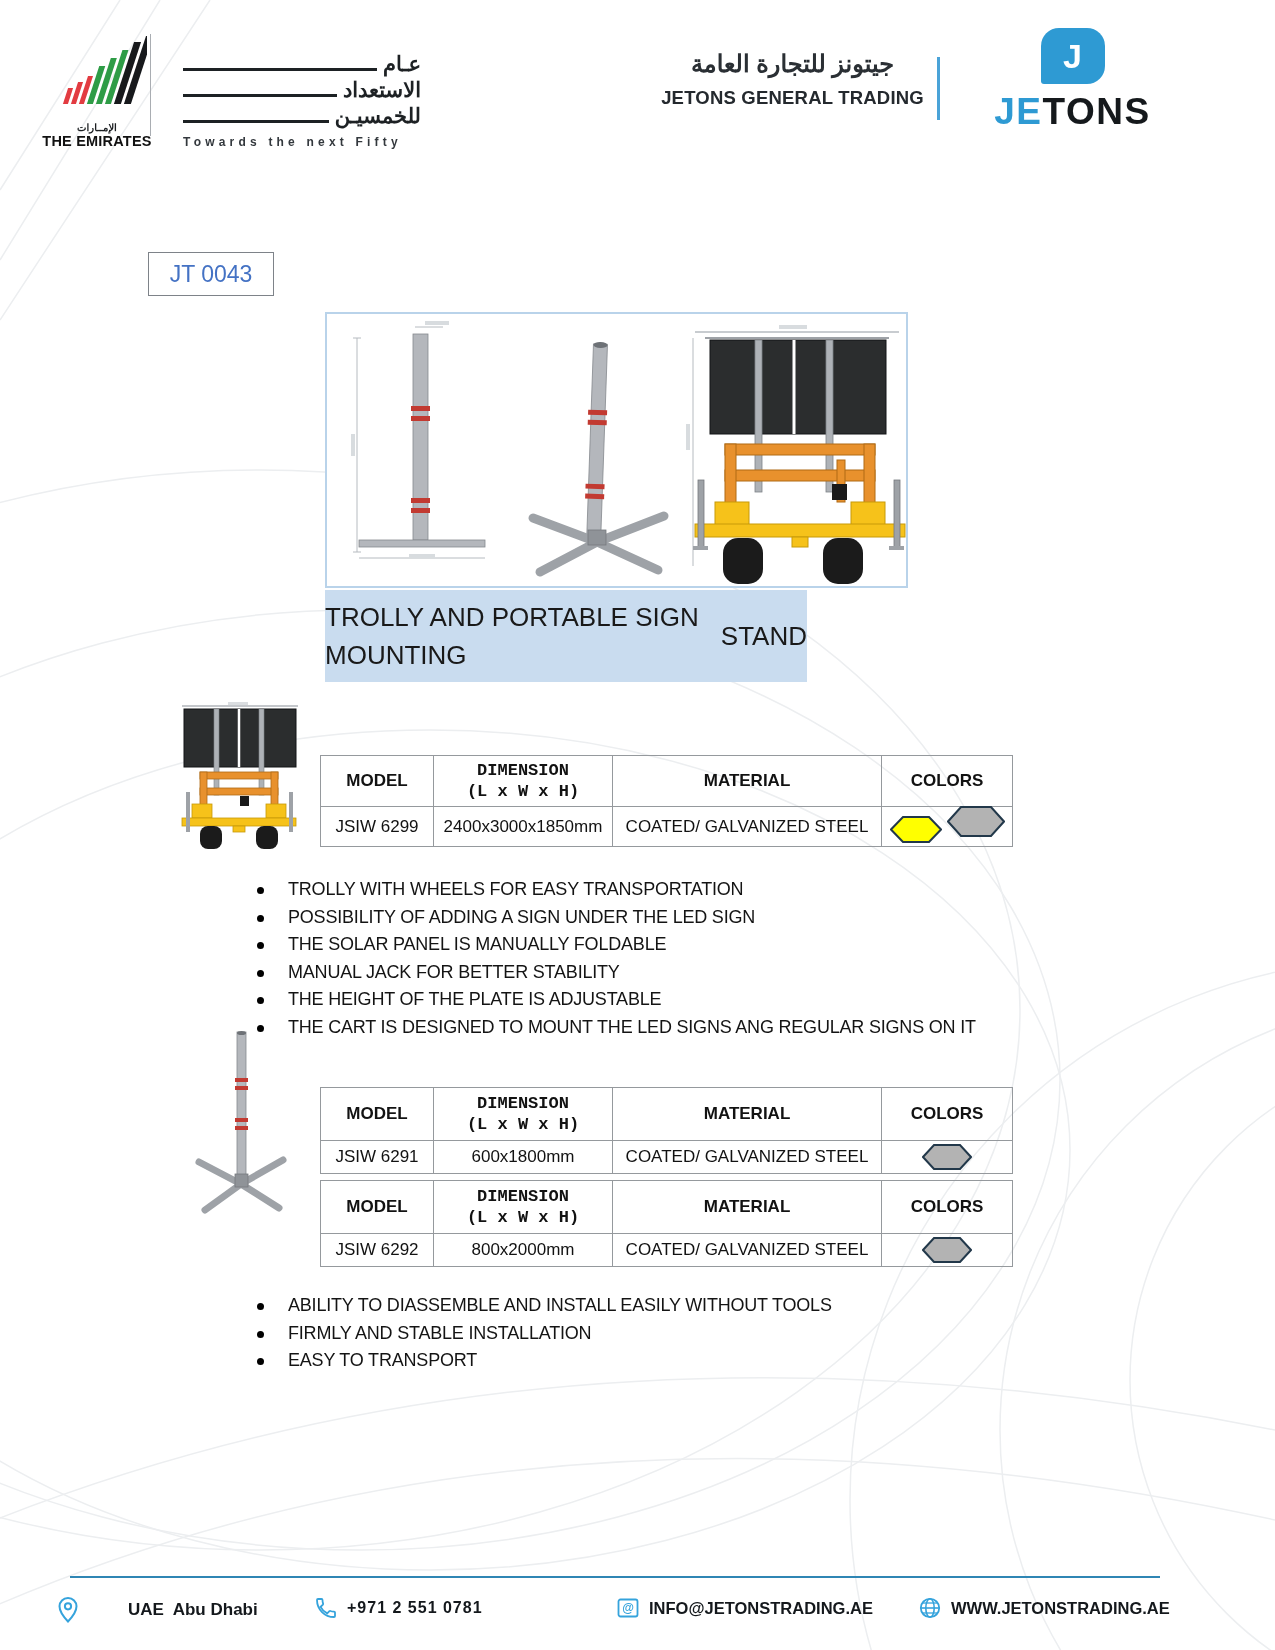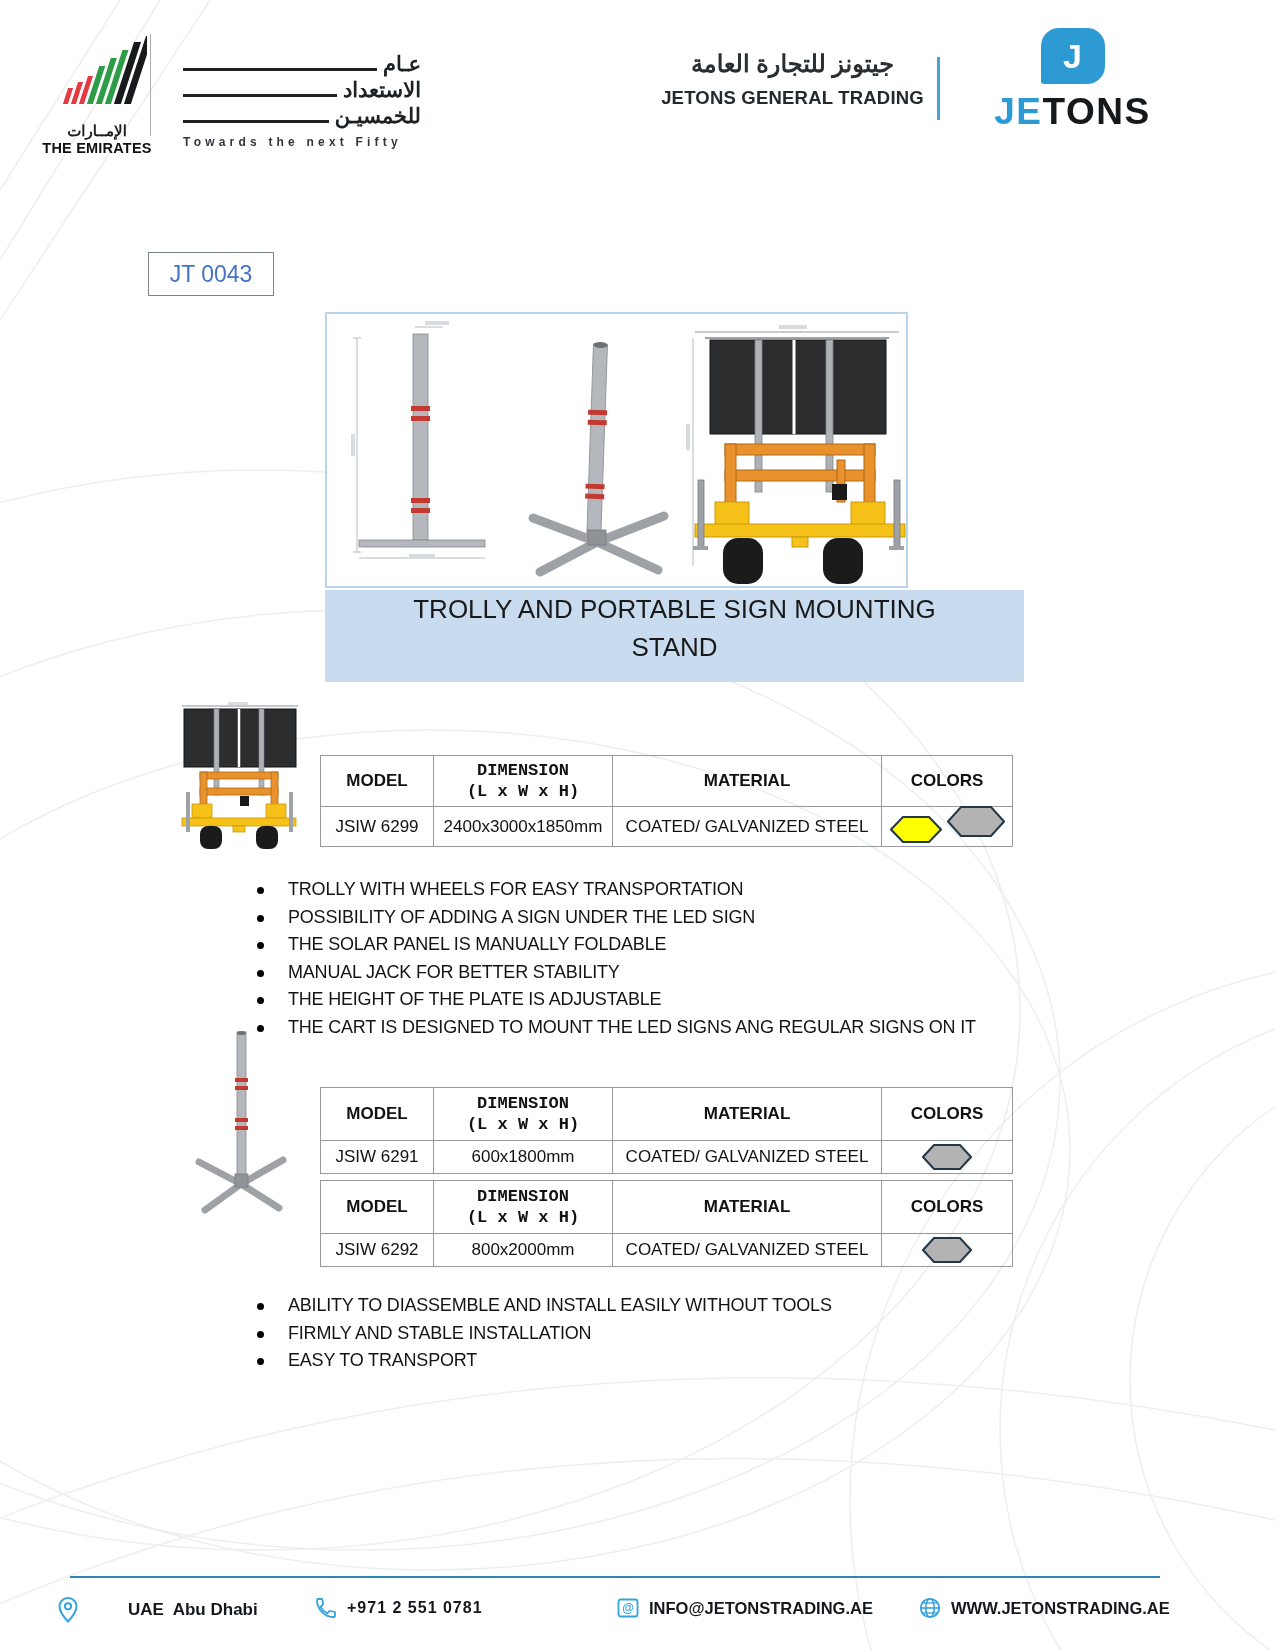--- a/index.html
+++ b/index.html
@@ -3,21 +3,21 @@
 <meta charset="utf-8">
 <style>
   html,body{margin:0;padding:0;background:#e8e8e8;}
   .page{position:relative;width:1275px;height:1650px;margin:0 auto;background:#ffffff;
         font-family:"Liberation Sans",sans-serif;overflow:hidden;color:#111;}
   .deco{position:absolute;inset:0;z-index:0;}
   .layer{position:absolute;z-index:1;}
 
   
   .emirates-logo{left:42px;top:36px;width:110px;text-align:center;}
-  .em-ar{font-size:15px;font-weight:bold;color:#1c1f22;margin-top:2px;}
+  .em-ar{font-size:10px;font-weight:bold;color:#1c1f22;margin-top:2px;}
   .em-en{font-size:14.5px;font-weight:bold;color:#111;letter-spacing:.2px;}
   .hdr-div1{left:150px;top:34px;width:1px;height:102px;background:#a9adb2;}
   .fifty-logo{left:183px;top:50px;width:238px;}
   .fifty-line{display:flex;align-items:flex-end;height:26px;}
   .fifty-line .kash{flex:1;border-bottom:3px solid #1d2124;margin:0 6px 5px 0;}
   .fifty-line .ar{font-size:21px;font-weight:bold;color:#1d2124;white-space:nowrap;}
   .fifty-tag{margin-top:7px;font-size:12px;font-weight:bold;letter-spacing:4.2px;color:#33383d;white-space:nowrap;}
   .jetons-text{left:655px;top:50px;width:275px;text-align:center;}
   .jt-ar{font-size:24px;font-weight:bold;color:#2a2f34;}
   .jt-en{font-size:18.5px;font-weight:bold;color:#24292e;margin-top:9px;letter-spacing:.2px;}
@@ -30,22 +30,22 @@
   .jl-word .blue{color:#2e9ad3;} .jl-word .dark{color:#15191c;}
 
   
   .ref-box{left:148px;top:252px;width:124px;height:42px;border:1.5px solid #7e8389;
            display:flex;align-items:center;justify-content:center;font-size:23px;color:#4472c4;}
   .sheet-title{left:325px;top:248px;width:583px;text-align:center;font-size:31px;font-weight:800;
                color:#1c5a80;letter-spacing:.5px;}
 
   
   .draw-panel{left:325px;top:312px;width:583px;height:276px;background:#fff;border:2px solid #b9d3ea;box-sizing:border-box;}
-  .banner{left:325px;top:590px;width:699px;height:92px;background:#c9dcef;display:flex;flex-direction:column;
-          align-items:center;font-size:26px;color:#191919;line-height:38px;}
+  .banner{left:325px;top:590px;width:482px;height:92px;background:#c9dcef;display:flex;
+          align-items:center;justify-content:center;font-size:26px;color:#191919;line-height:38px;}
 
   
   table.spec{border-collapse:collapse;table-layout:fixed;width:688px;background:transparent;}
   table.spec td,table.spec th{border:1px solid #95999d;text-align:center;vertical-align:middle;
       font-size:17px;color:#121212;padding:0;}
   table.spec th{font-weight:bold;line-height:1.25;}
   .t1{left:320px;top:755px;} .t1 tr.hd{height:51px;} .t1 tr.rw{height:40px;}
   .t2{left:320px;top:1087px;} .t3{left:320px;top:1180px;}
   .t2 tr.hd,.t3 tr.hd{height:53px;} .t2 tr.rw,.t3 tr.rw{height:33px;}
   .col-model{width:112px;} .col-dim{width:178px;font-family:Liberation Mono, monospace;} .col-mat{width:268px;} .col-col{width:130px;}

